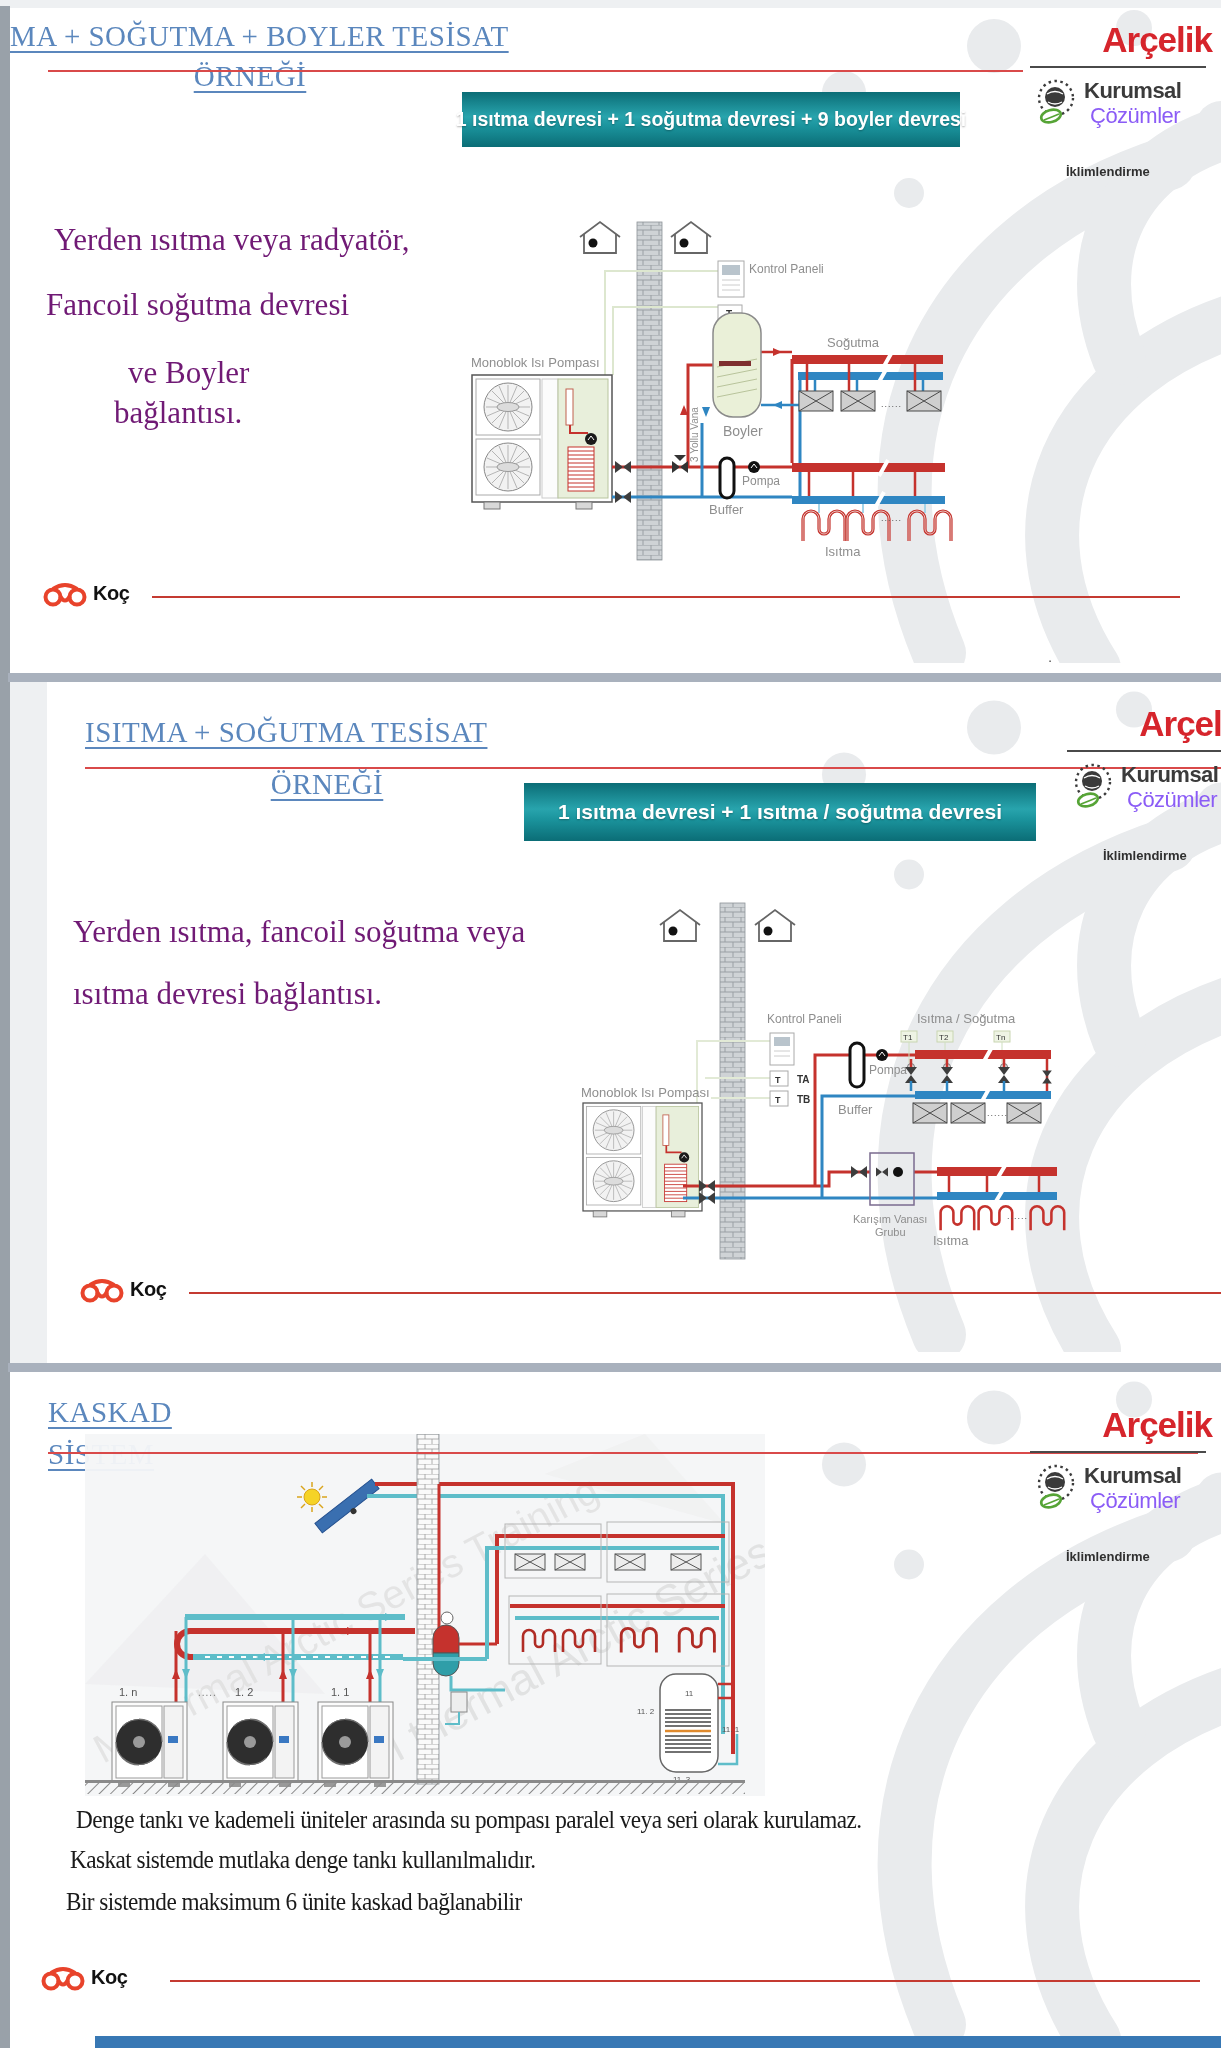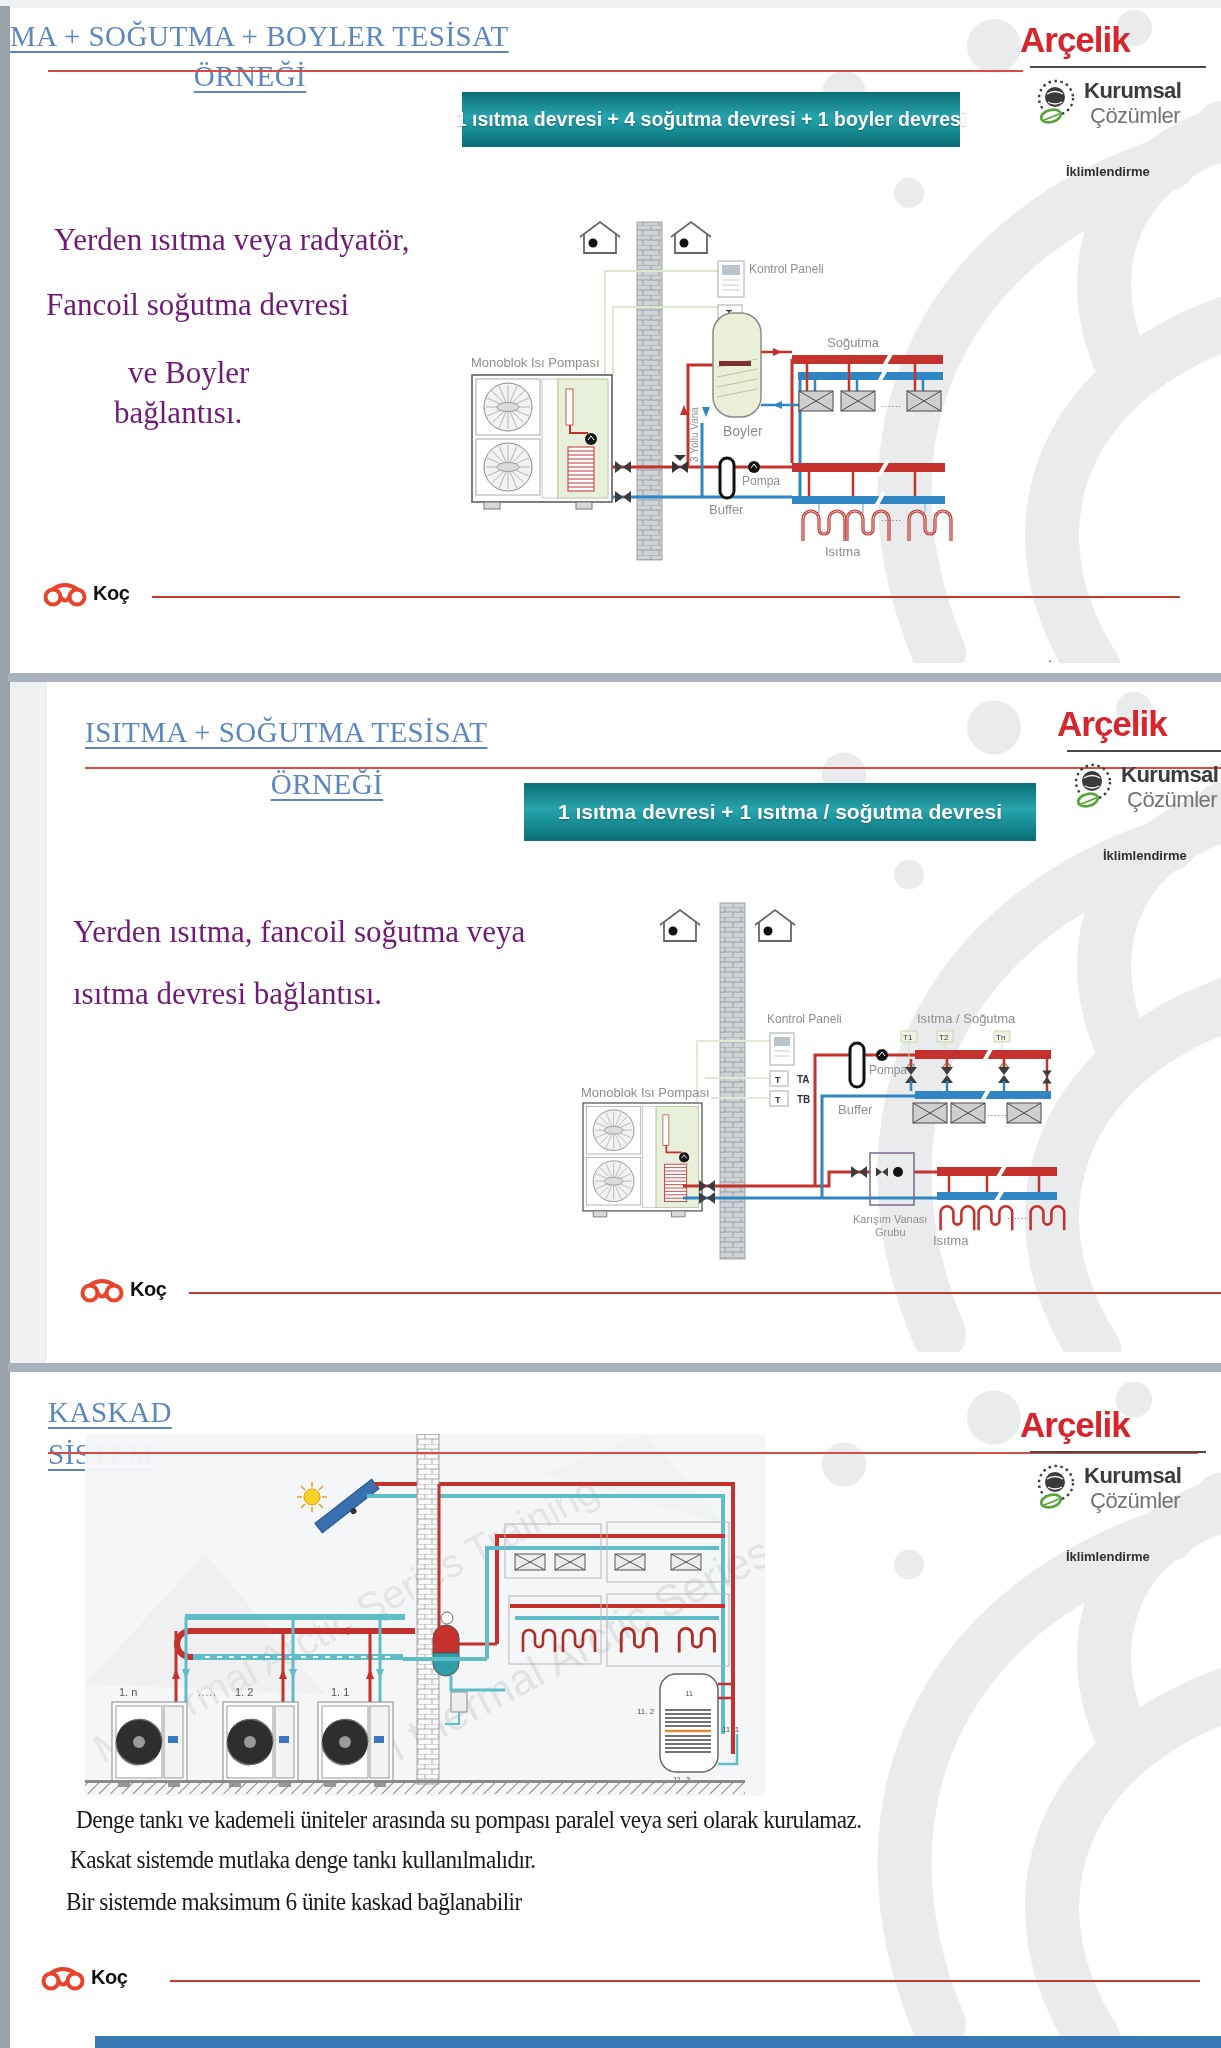--- a/index.html
+++ b/index.html
@@ -12,25 +12,25 @@
   .title{position:absolute;font-family:"Liberation Serif",serif;color:#5b87bd;
          text-decoration:underline;text-decoration-thickness:2px;text-underline-offset:5px;
          font-size:29px;letter-spacing:.5px;white-space:nowrap;}
   .title2{text-align:center;}
   .redline{position:absolute;height:2px;background:#d94a4a;}
   .banner{position:absolute;background:linear-gradient(180deg,#0b6d76 0%,#28a4ad 45%,#1b949d 62%,#0b6d76 100%);
           color:#fff;font-weight:bold;display:flex;align-items:center;justify-content:center;
           text-shadow:0 1px 2px rgba(0,0,0,.3);white-space:nowrap;}
   .body-serif{position:absolute;font-family:Liberation Serif, serif;color:#701a75;font-size:31px;white-space:nowrap;}
   .logo{position:absolute;width:192px;height:175px;}
-  .arcelik{position:absolute;top:0;left:0;right:0;text-align:left;color:#d6252c;font-weight:bold;
+  .arcelik{position:absolute;top:0;left:0;right:0;text-align:right;color:#d6252c;font-weight:bold;
            font-size:35px;letter-spacing:-1px;}
   .logoline{position:absolute;top:46px;left:10px;right:6px;height:2px;background:#4a4a4a;}
   .k1{position:absolute;left:64px;top:58px;font-weight:bold;color:#3b3b3b;font-size:22px;letter-spacing:-.5px;}
-  .k2{position:absolute;left:70px;top:83px;color:#737373;font-size:22px;letter-spacing:-.5px;}
+  .k2{position:absolute;left:70px;top:83px;color:#8b5cf6;font-size:22px;letter-spacing:-.5px;}
   .dept{position:absolute;left:46px;top:144px;font-weight:bold;color:#2f2f2f;font-size:13px;}
   .globe{position:absolute;left:14px;top:56px;}
   .koc{position:absolute;display:flex;align-items:flex-start;gap:5px;}
   .koc-text{font-weight:bold;font-size:20px;color:#111;letter-spacing:-.5px;}
   .kocline{position:absolute;height:2px;background:#c43a31;}
   .note{position:absolute;font-family:"Liberation Serif",serif;color:#1a1a1a;font-size:25px;
         letter-spacing:-.6px;transform:scaleX(.93);transform-origin:left;white-space:nowrap;}
   .diag3{position:absolute;background:rgba(245,246,247,.96);z-index:2;}
   .z3{z-index:3;}
   .z1{z-index:1;}
@@ -57,21 +57,21 @@
         <path d="M150 645 C 60 430 150 230 380 155"></path>
         <path d="M305 660 C 215 520 270 360 470 305"></path>
         <path d="M452 120 C 330 150 290 250 330 350"></path>
       </g>
     </svg>
 
     <div class="title" style="left:0px;top:12px;">MA + SOĞUTMA + BOYLER TESİSAT</div>
     <div class="title title2" style="left:90px;top:52px;width:300px;">ÖRNEĞİ</div>
     <div class="redline" style="left:38px;top:62px;width:975px;"></div>
 
-    <div class="banner" style="left:452px;top:84px;width:498px;height:55px;font-size:19.5px;">1 ısıtma devresi + 4 soğutma devresi + 1 boyler devresi</div>
+    <div class="banner" style="left:452px;top:84px;width:498px;height:55px;font-size:19.5px;">1 ısıtma devresi + 1 soğutma devresi + 9 boyler devresi</div>
 
     <div class="logo" style="left:1010px;top:12px;">
       <div class="arcelik">Arçelik</div>
       <div class="logoline"></div>
       <svg class="globe" width="46" height="52" viewBox="0 0 46 52">
         <circle cx="22" cy="22" r="17" fill="none" stroke="#3c3c3c" stroke-width="2.4" stroke-dasharray="2.5,3.5"></circle>
         <circle cx="21" cy="21" r="10" fill="#3a3a3a"></circle>
         <path d="M13 18 q8 -5 16 0 M14 26 q7 4 14 0" stroke="#fff" stroke-width="1.4" fill="none"></path>
         <ellipse cx="17" cy="40" rx="10" ry="6" fill="#fff" stroke="#56a436" stroke-width="2.6" transform="rotate(-15 17 40)"></ellipse>
         <path d="M10 44 q8 -3 15 -6" stroke="#56a436" stroke-width="1.6" fill="none"></path>

